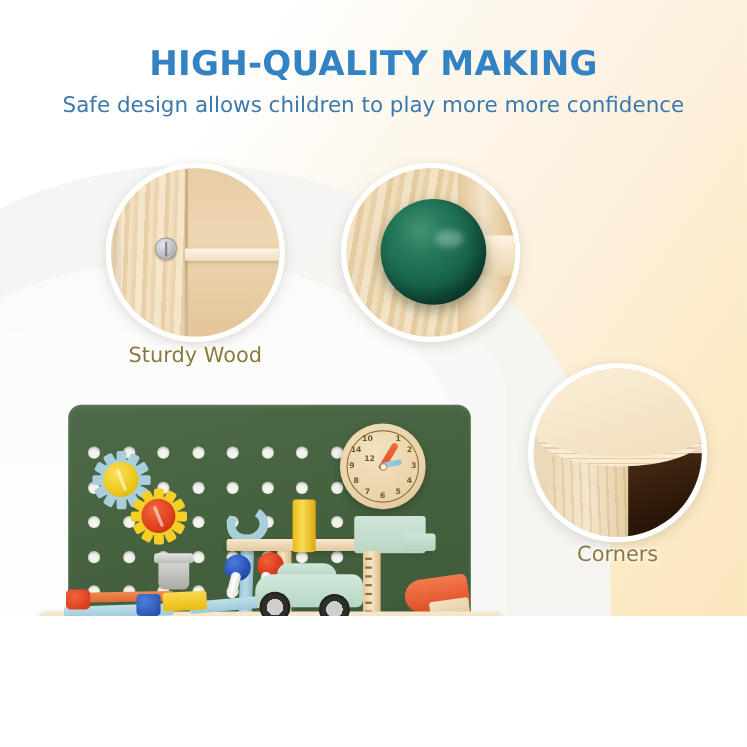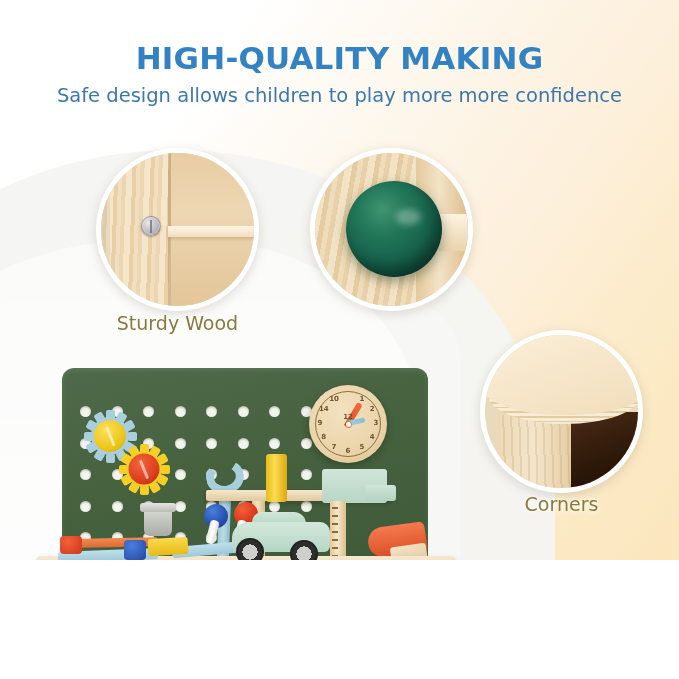--- a/index.html
+++ b/index.html
@@ -522,21 +522,21 @@
         <div style="position: absolute; left: 50%; top: 50%; width: 9px; height: 9px; margin: -4.5px 0px 0px -4.5px; border-radius: 2px; background: rgb(245, 207, 37); transform: rotate(0deg) translateY(-21px);"></div>
         <div style="position: absolute; inset: 14%; border-radius: 50%; background: rgb(245, 207, 37);"></div>
       <div class="gear-core" style="background:radial-gradient(circle at 38% 32%,#f4643c,#dd3f1e 60%,#b12a11);"></div>
     </div>
 
     <div class="clock" id="clock">
       <div class="clock-ring"></div>
       <div class="hand-h"></div>
       <div class="hand-m"></div>
       <div class="hand-cap"></div>
-    <div class="clock-num" style="left: 39px; top: 11px; margin-top: 17px;">12</div>
+    <div class="clock-num" style="left: 27px; top: 11px; margin-top: 17px;">12</div>
         <div class="clock-num" style="left: 53px; top: 14.7513px;">1</div>
         <div class="clock-num" style="left: 63.2487px; top: 25px;">2</div>
         <div class="clock-num" style="left: 67px; top: 39px;">3</div>
         <div class="clock-num" style="left: 63.2487px; top: 53px;">4</div>
         <div class="clock-num" style="left: 53px; top: 63.2487px;">5</div>
         <div class="clock-num" style="left: 39px; top: 67px;">6</div>
         <div class="clock-num" style="left: 25px; top: 63.2487px;">7</div>
         <div class="clock-num" style="left: 14.7513px; top: 53px;">8</div>
         <div class="clock-num" style="left: 11px; top: 39px;">9</div>
         <div class="clock-num" style="left: 14.7513px; top: 25px;">14</div>

